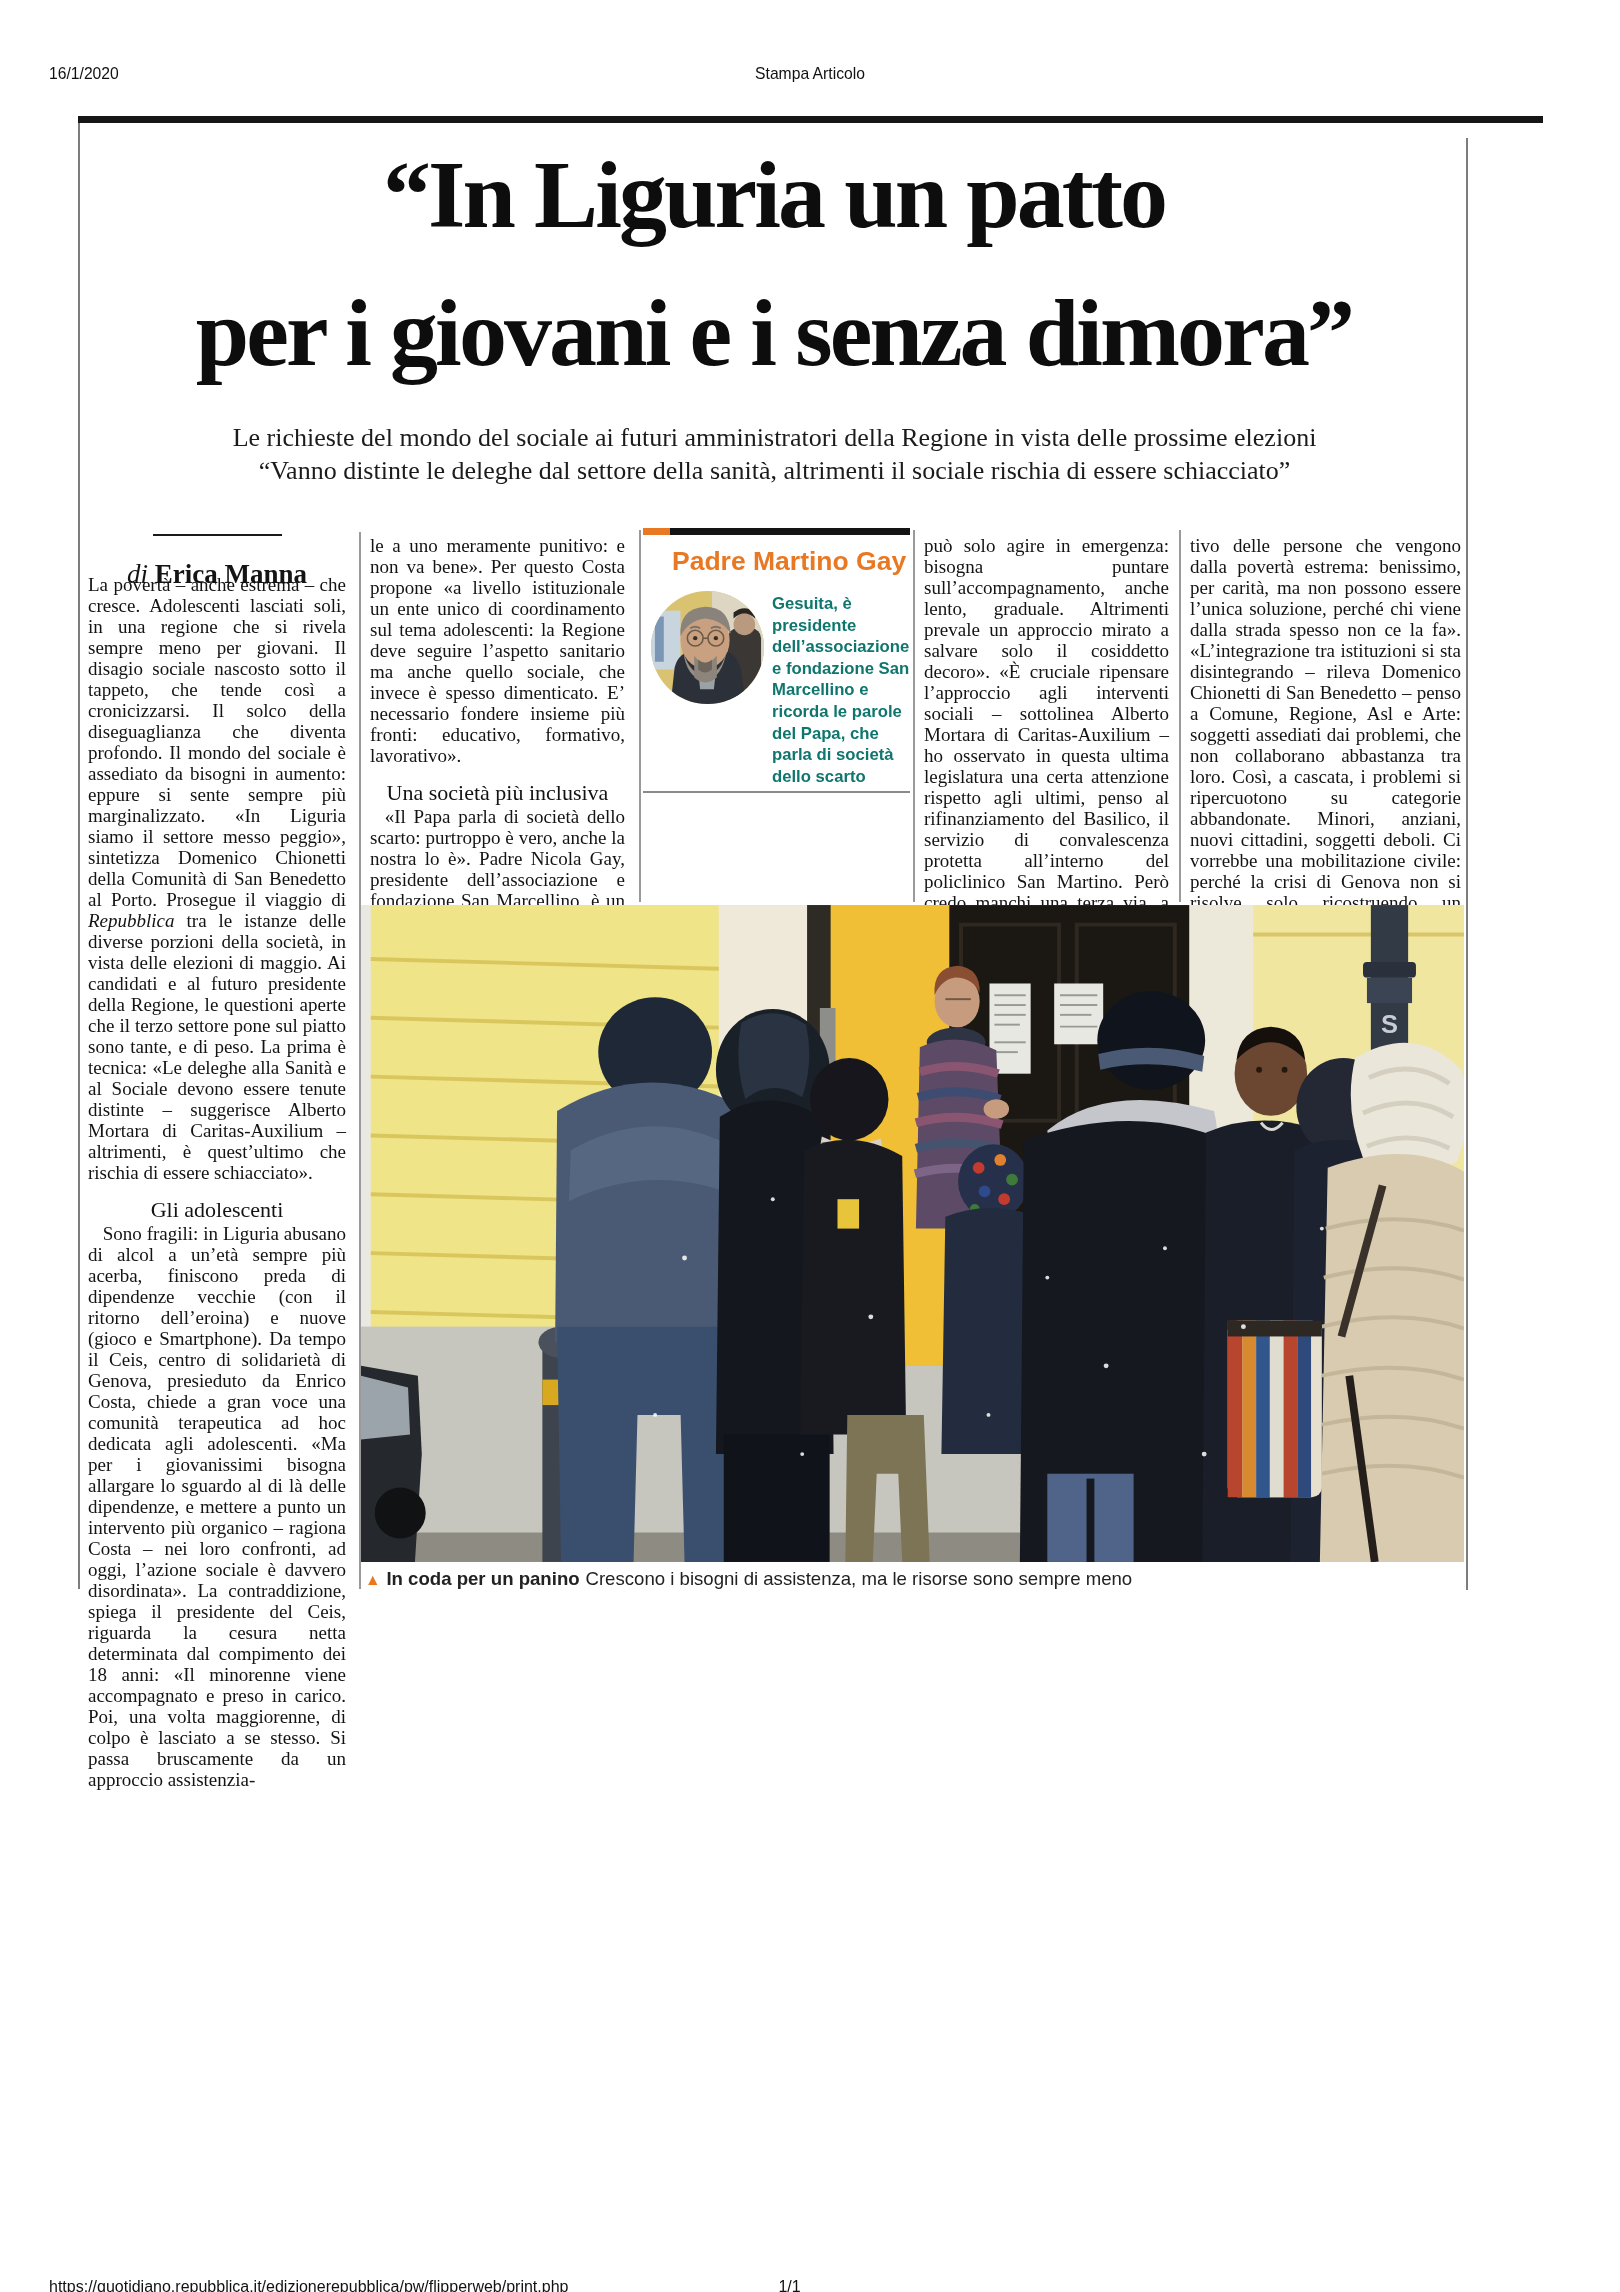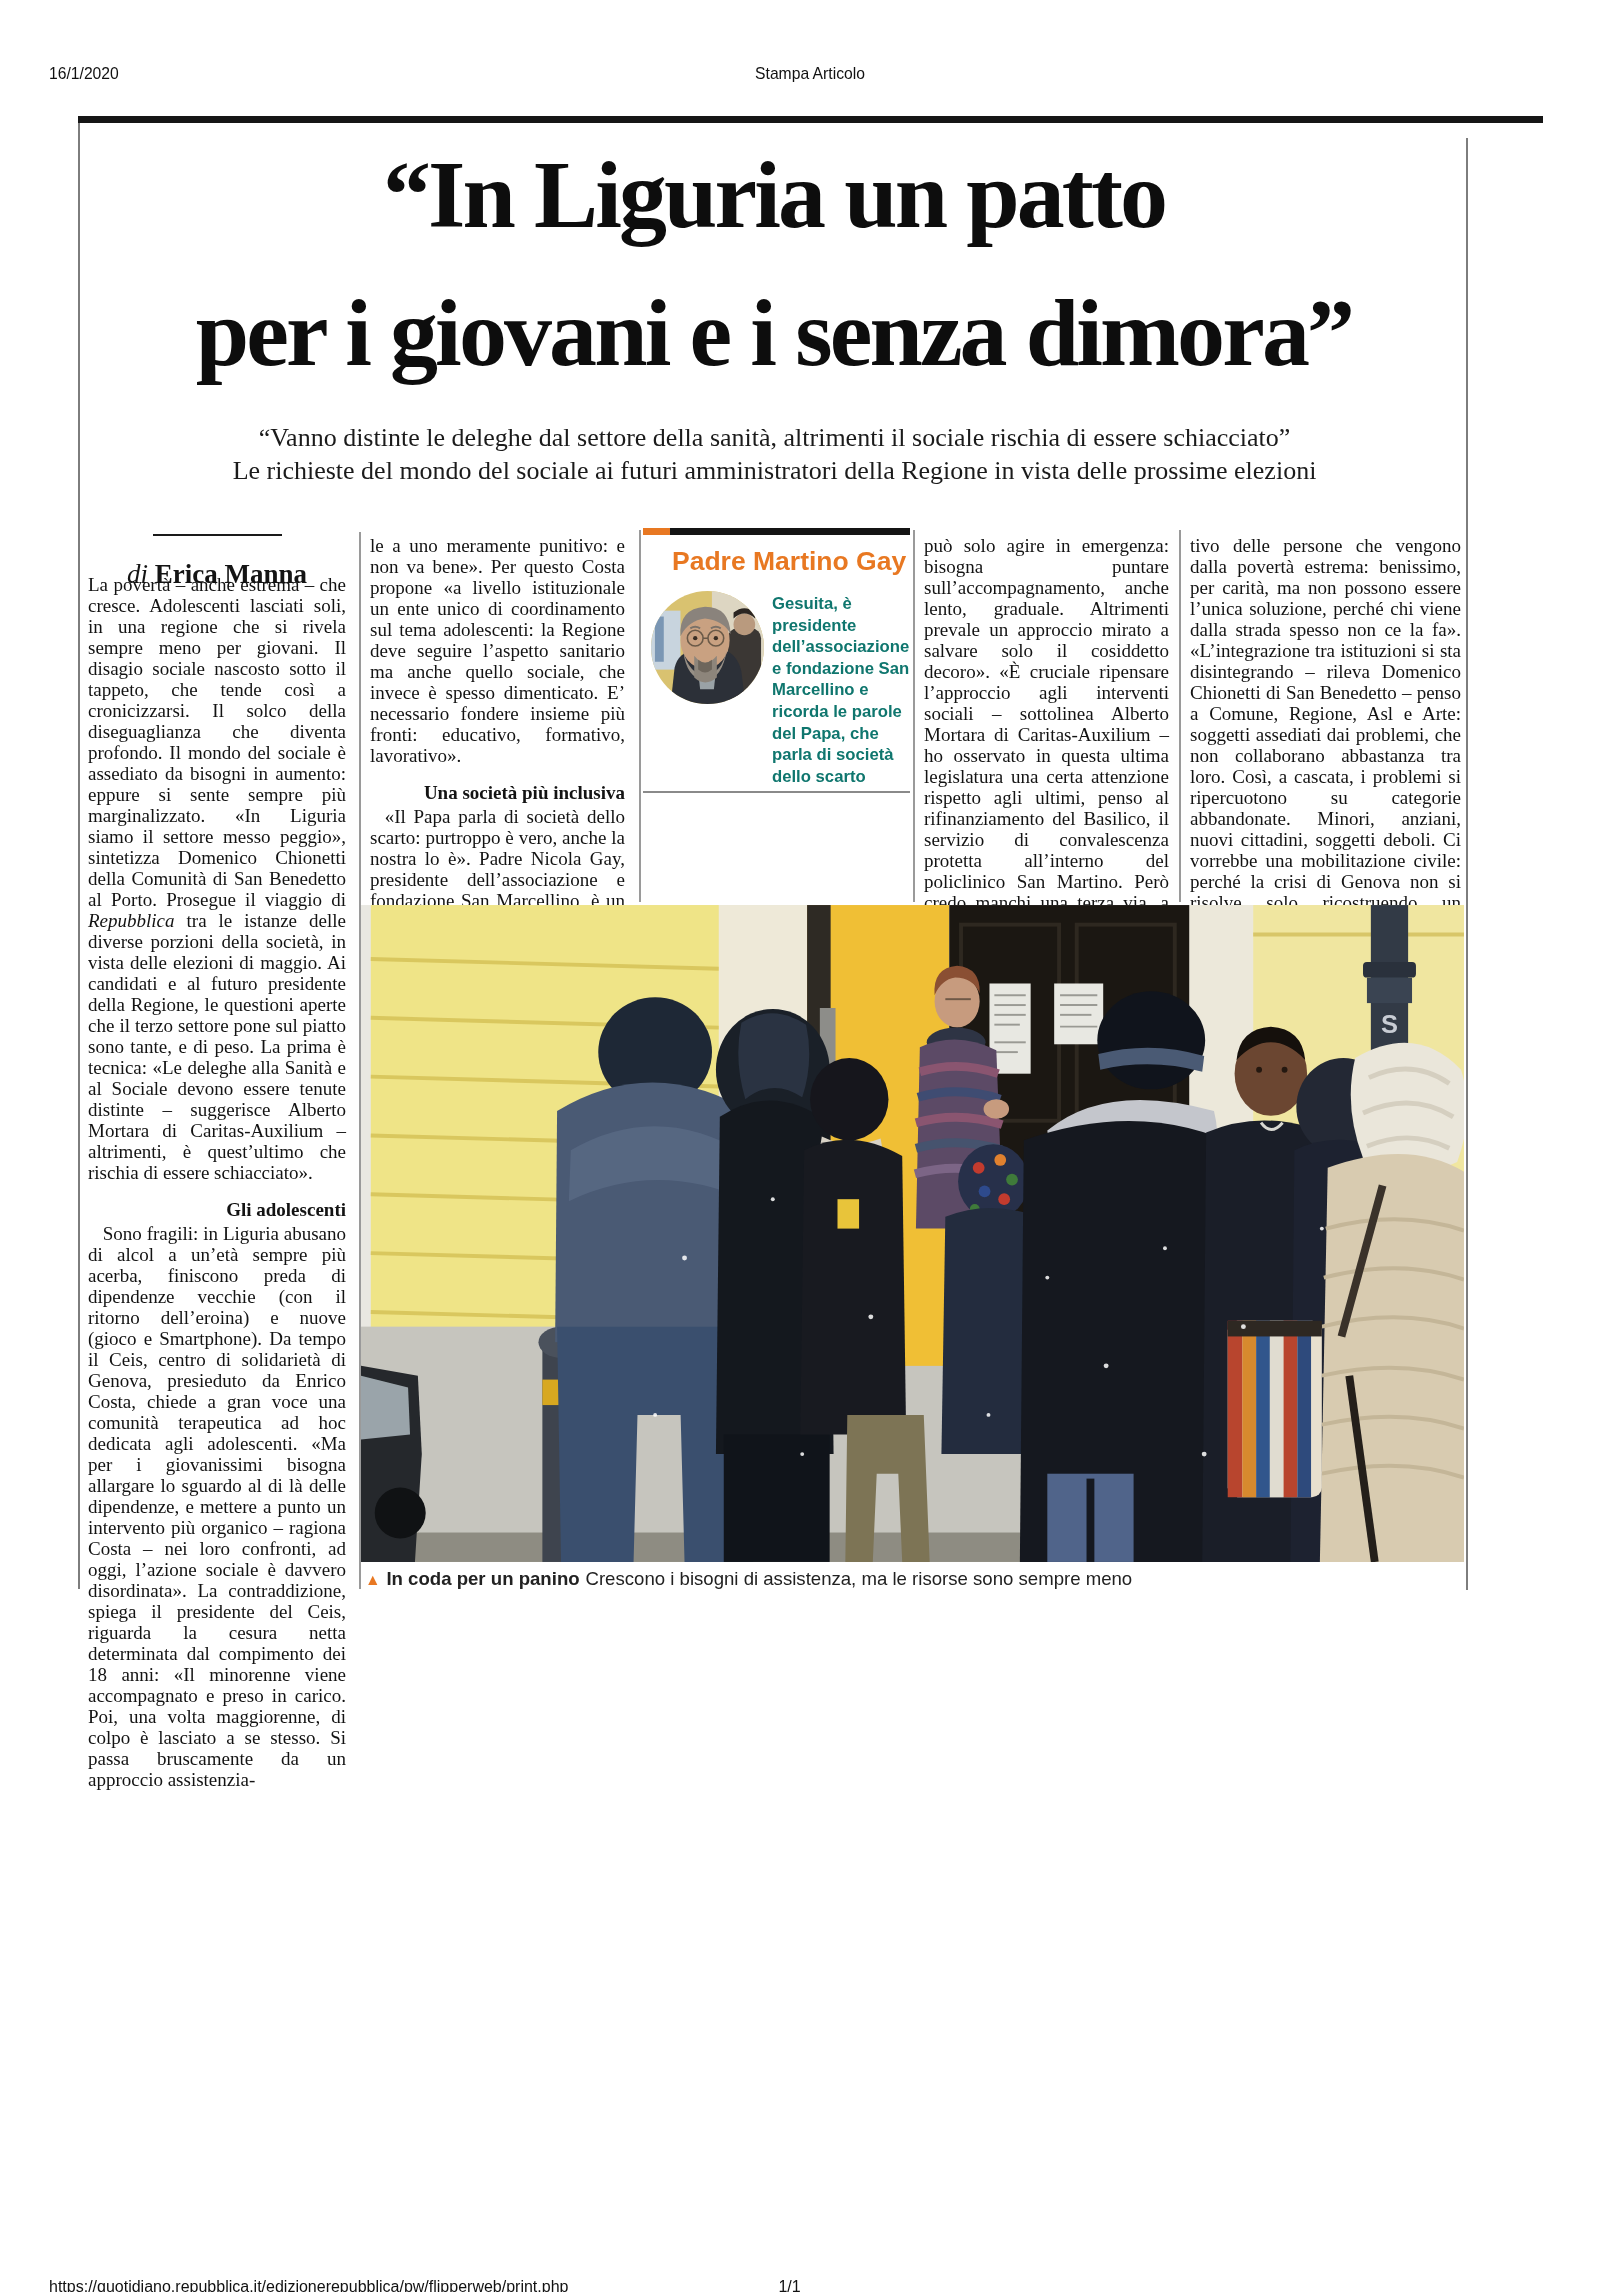--- a/index.html
+++ b/index.html
@@ -34,21 +34,21 @@
   .byline-prefix { font-style:italic; }
   .byline-author { font-weight:bold; }
 
   .col { position:absolute; font-size:19px; line-height:21px; text-align:justify; color:#131313; }
   .col p { text-align:justify; }
   .col .indent { text-indent:14.7px; }
   .col-1 { left:88px;  top:544px; width:258px; height:995px; }
   .col-2 { left:370px; top:505px; width:255px; height:372px; }
   .col-4 { left:924px; top:505px; width:245px; height:372px; }
   .col-5 { left:1190px; top:505px; width:271px; height:372px; }
-  .subhead { display:block; font-weight:bold; font-size:19px; margin-top:15.7px; margin-bottom:2.9px; text-align:right; }
+  .subhead { display:block; font-weight:normal; font-size:22px; margin-top:15.7px; margin-bottom:2.9px; text-align:center; }
   .ital { font-style:italic; }
   .credit { margin-top:7.8px; font-family:"Liberation Sans", sans-serif; font-size:10.8px;
             font-weight:bold; letter-spacing:0.4px; color:#2a2a2a; text-align:left; }
 
   .infobox { position:absolute; left:643px; top:498px; width:267px; height:284px; }
   .infobox-bar { position:absolute; left:0; top:0; width:267px; height:6.9px; display:flex; }
   .infobox-bar .seg-orange { width:27.4px; height:6.9px; background:#e87822; }
   .infobox-bar .seg-black  { flex:1; height:6.9px; background:#141414; }
   .infobox-title { position:absolute; left:29px; top:17.6px; font-family:"Liberation Sans", sans-serif;
                    font-weight:bold; font-size:26.5px; color:#e87822; }
@@ -85,22 +85,22 @@
   <div class="divider div-2"></div>
   <div class="divider div-3"></div>
   <div class="divider div-4"></div>
 
   <div class="headline">
     <div>“In Liguria un patto</div>
     <div>per i giovani e i senza dimora”</div>
   </div>
 
   <div class="standfirst">
+    <div>Le richieste del mondo del sociale ai futuri amministratori della Regione in vista delle prossime elezioni</div>
     <div>“Vanno distinte le deleghe dal settore della sanità, altrimenti il sociale rischia di essere schiacciato”</div>
-    <div>Le richieste del mondo del sociale ai futuri amministratori della Regione in vista delle prossime elezioni</div>
   </div>
 
   <div class="byline">
     <div class="byline-rule"></div>
     <div class="byline-text">
       <span class="byline-prefix">di</span>
       <span class="byline-author">Erica Manna</span>
     </div>
   </div>
 

